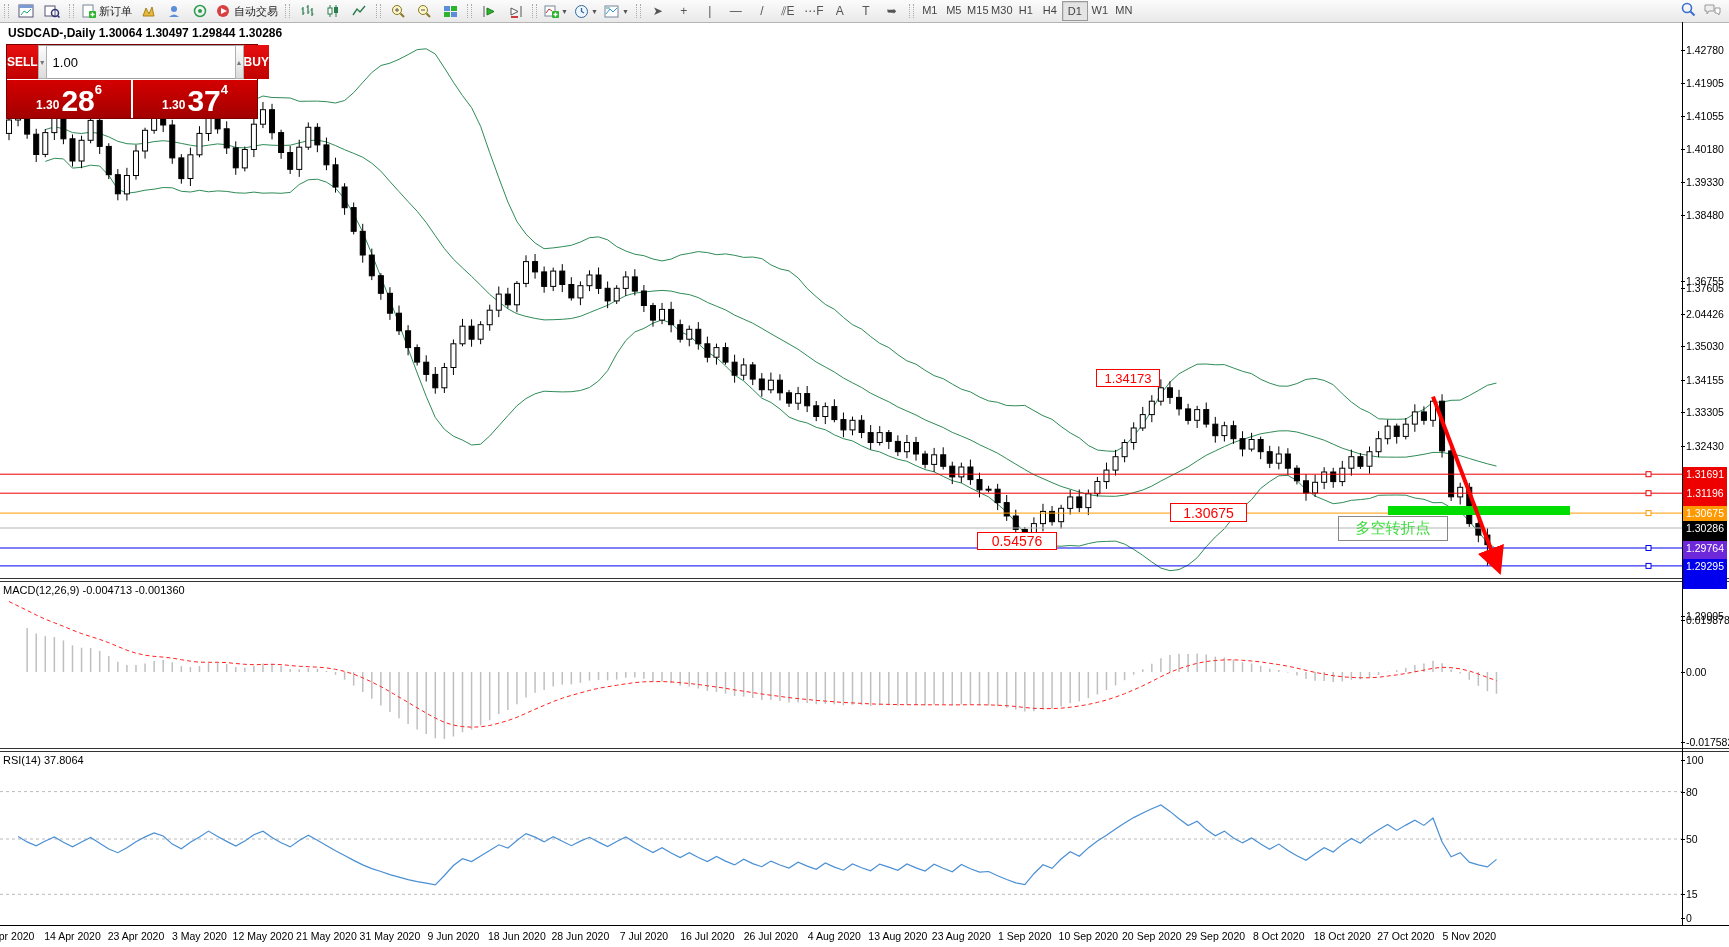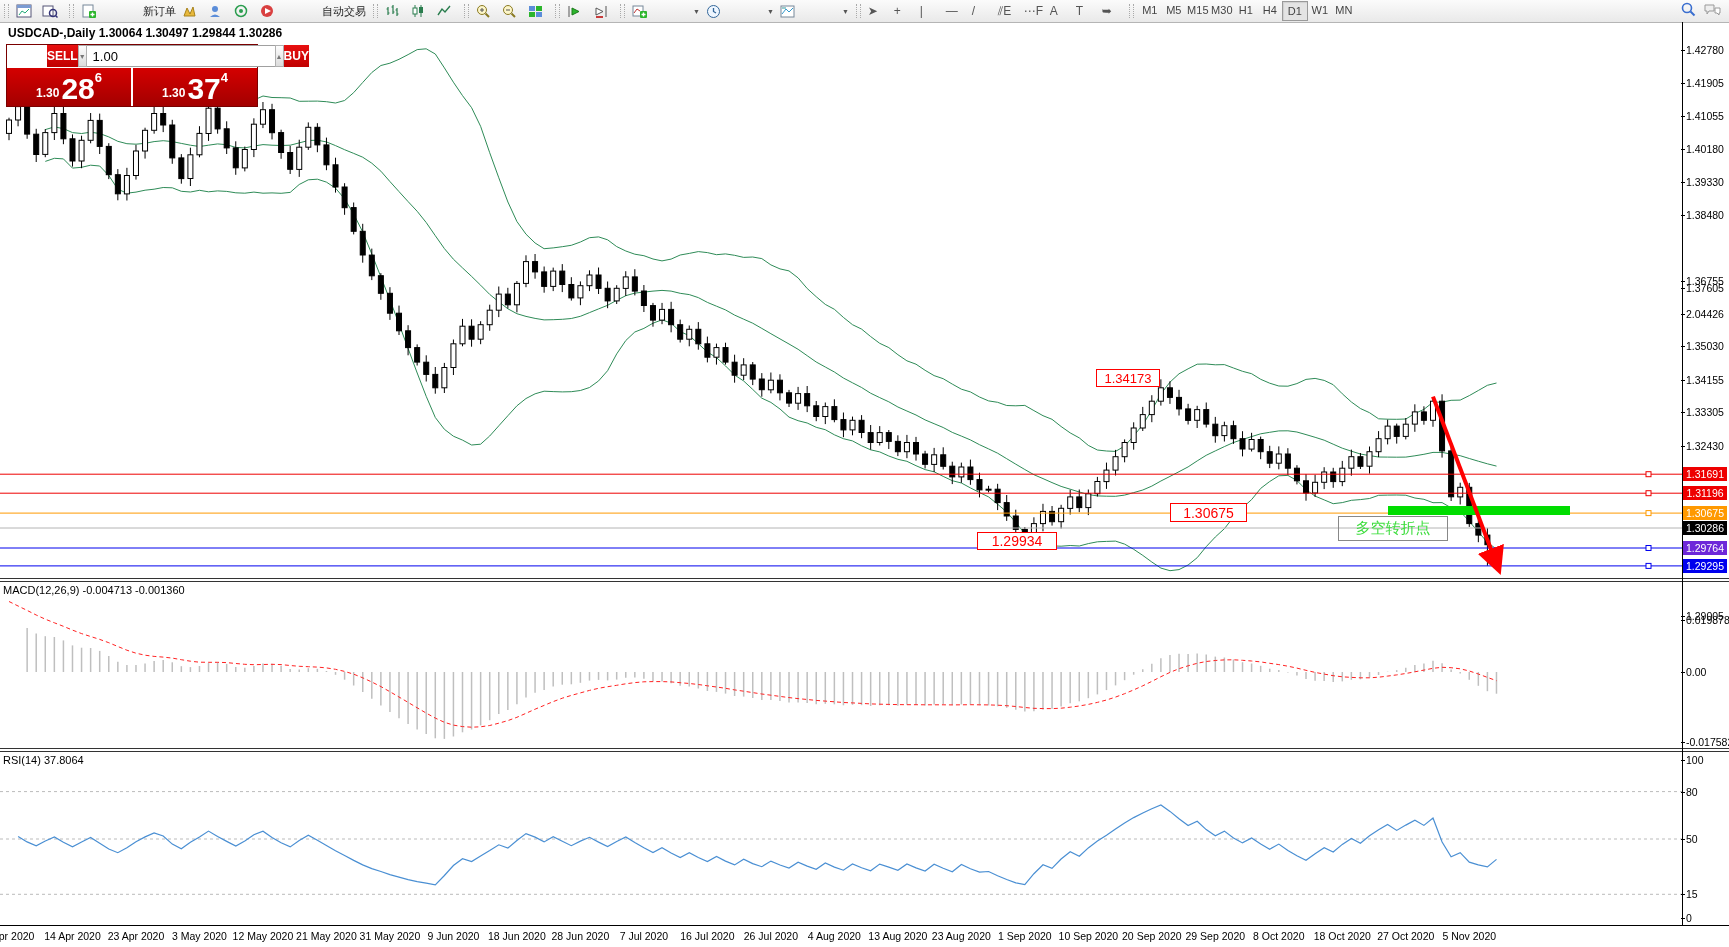--- a/index.html
+++ b/index.html
@@ -3,44 +3,44 @@
 <meta charset="utf-8">
 <style>
   html,body{margin:0;padding:0;background:#fff;}
   #app{position:relative;width:1729px;height:947px;overflow:hidden;
        font-family:"Liberation Sans",sans-serif;font-size:11px;color:#000;background:#fff;}
   
   #toolbar{position:absolute;left:0;top:0;width:1729px;height:22px;
            background:linear-gradient(#fbfbfb,#e9e9e9);border-bottom:1px solid #b5b5b5;
            display:flex;align-items:center;}
   .grip{width:3px;height:14px;margin:0 4px;border-left:1px dotted #aaa;border-right:1px dotted #aaa;}
-  .tbtn{height:20px;min-width:20px;padding:0 3px;display:flex;align-items:center;
-        color:#444;font-size:11px;cursor:default;gap:44px;}
+  .tbtn{height:20px;min-width:20px;padding:0 3px;display:flex;align-items:center;justify-content:center;
+        color:#444;font-size:11px;cursor:default;}
   .tbtn .lbl{margin-left:3px;color:#222;}
   .dd{font-size:7px;color:#555;margin-left:2px;}
   .tfbtn{height:18px;min-width:24px;display:flex;align-items:center;justify-content:center;color:#444;}
   .tfbtn.pressed{background:#e4e4e4;border:1px solid #9a9a9a;box-shadow:inset 1px 1px 1px #cfcfcf;}
   .glyph{font-size:12px;color:#555;}
   #tb-right{position:absolute;right:8px;top:2px;display:flex;gap:8px;align-items:center;}
   
   .pane-svg{position:absolute;left:0;}
   #chart-title{position:absolute;left:8px;top:26px;font-size:12px;color:#000;white-space:nowrap;}
   #chart-title b{font-weight:bold;}
   .sep{position:absolute;left:0;width:1729px;height:4px;background:#fff;border-top:1px solid #333;border-bottom:1px solid #333;box-sizing:border-box;}
   #axis-line{position:absolute;left:1682px;top:22px;width:1px;height:903px;background:#000;}
   #xaxis{position:absolute;left:0;top:925px;width:1729px;height:22px;border-top:1px solid #000;background:#fff;}
   .xdate{position:absolute;top:930px;font-size:10.5px;color:#000;white-space:nowrap;}
   .ytick{position:absolute;left:1686px;font-size:10.5px;color:#000;white-space:nowrap;}
   .ytick:before{content:"";position:absolute;left:-5px;top:6px;width:4px;height:1px;background:#000;}
-  .badge{position:absolute;left:1683px;width:44px;height:14px;line-height:14px;color:#fff;
+  .badge{position:absolute;left:1683px;width:44px;height:30px;line-height:14px;color:#fff;
          font-size:10.5px;text-align:center;white-space:nowrap;}
   .ind-label{position:absolute;left:3px;font-size:11px;color:#000;white-space:nowrap;}
   
   #oneclick{position:absolute;left:6px;top:44px;width:250px;border:1px solid #7a0000;background:#fff;}
-  #oc-top{display:flex;height:22px;margin-left:40px;}
+  #oc-top{display:flex;height:34px;}
   .ocbtn{width:66px;background:linear-gradient(#e81010,#c00000);color:#fff;font-size:12px;font-weight:bold;
          display:flex;align-items:center;justify-content:center;cursor:pointer;}
   .spin{width:17px;background:linear-gradient(#fdfdfd,#dcdcdc);border:1px solid #b0b0b0;color:#777;
         font-size:7px;display:flex;align-items:center;justify-content:center;cursor:pointer;}
   #oc-vol{flex:1;border:1px solid #a0a0a0;border-left:none;border-right:none;
           font-size:13px;padding:0 6px;font-family:"Liberation Sans",sans-serif;}
   #oc-prices{display:flex;height:38px;background:#fff;gap:2px;margin-top:1px;}
   .ocprice{flex:1;background:linear-gradient(#d40000,#a30000);color:#fff;display:flex;align-items:flex-end;
            justify-content:center;padding-bottom:2px;}
   .ocp-small{font-size:12px;font-weight:bold;margin:0 2px 4px 0;}
@@ -855,21 +855,21 @@
       <div class="xdate" style="left: 1088.33px; transform: translateX(-50%);">10 Sep 2020</div>
       <div class="xdate" style="left: 1151.82px; transform: translateX(-50%);">20 Sep 2020</div>
       <div class="xdate" style="left: 1215.31px; transform: translateX(-50%);">29 Sep 2020</div>
       <div class="xdate" style="left: 1278.8px; transform: translateX(-50%);">8 Oct 2020</div>
       <div class="xdate" style="left: 1342.29px; transform: translateX(-50%);">18 Oct 2020</div>
       <div class="xdate" style="left: 1405.78px; transform: translateX(-50%);">27 Oct 2020</div>
       <div class="xdate" style="left: 1469.27px; transform: translateX(-50%);">5 Nov 2020</div>
     </div>
   <div id="annotations">
       <div class="ann" style="left: 1096px; top: 369px; width: 64px; height: 18px; color: rgb(255, 0, 0); font-size: 13px; border-color: rgb(255, 0, 0);">1.34173</div>
-      <div class="ann" style="left: 977px; top: 532px; width: 80px; height: 18px; color: rgb(255, 0, 0); font-size: 14px; border-color: rgb(255, 0, 0);">1.29934</div>
+      <div class="ann" style="left: 977px; top: 532px; width: 80px; height: 18px; color: rgb(255, 0, 0); font-size: 14px; border-color: rgb(255, 0, 0);">0.54576</div>
       <div class="ann" style="left: 1170px; top: 503px; width: 77px; height: 19px; color: rgb(255, 0, 0); font-size: 14px; border-color: rgb(255, 0, 0);">1.30675</div>
       <div class="ann" style="left: 1338px; top: 516px; width: 110px; height: 25px; color: rgb(61, 221, 61); font-size: 15px; border-color: rgb(136, 136, 136); background: transparent;">多空转折点</div>
     </div>
 <div id="green-bar" style="left: 1388px; top: 506px; width: 182px; height: 9px; background: rgb(0, 221, 0);"></div>
     <svg class="pane-svg" width="1682" height="556" style="top: 22px; pointer-events: none;">
       <defs>
         <marker id="ah" markerWidth="7" markerHeight="7" refX="4" refY="3.5" orient="auto">
           <path d="M0,0 L7,3.5 L0,7 z" fill="#ff0000"></path>
         </marker>
       </defs>

